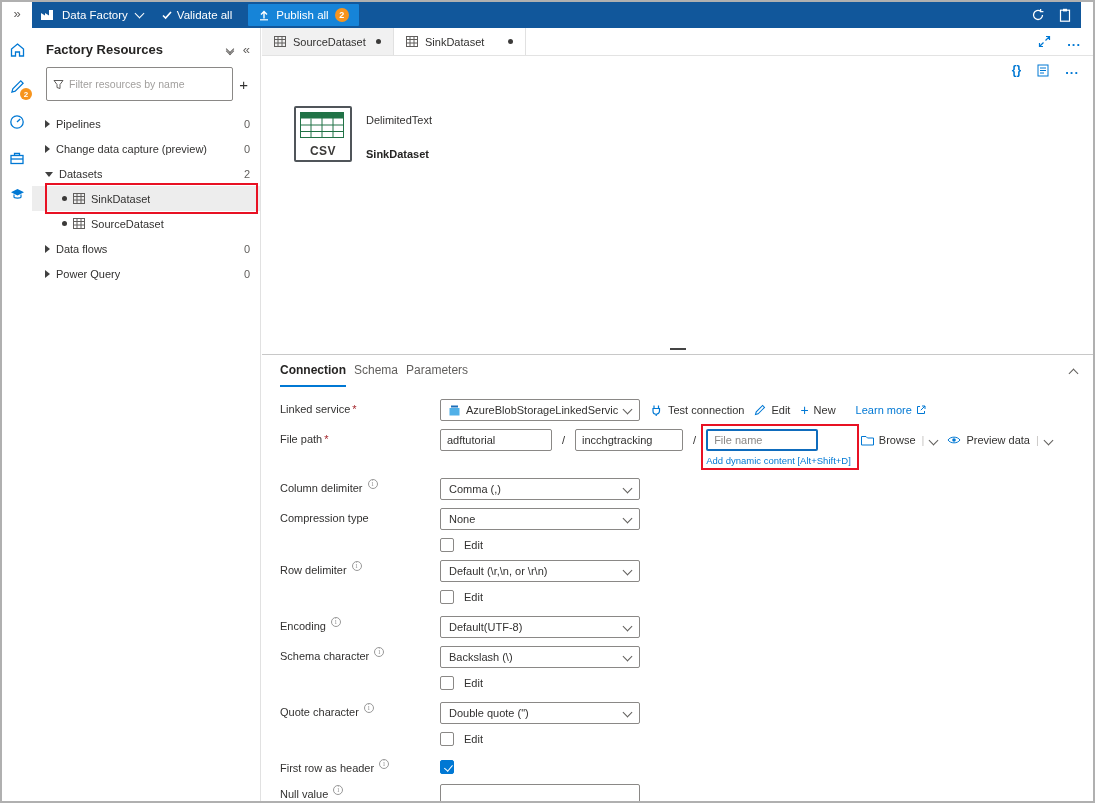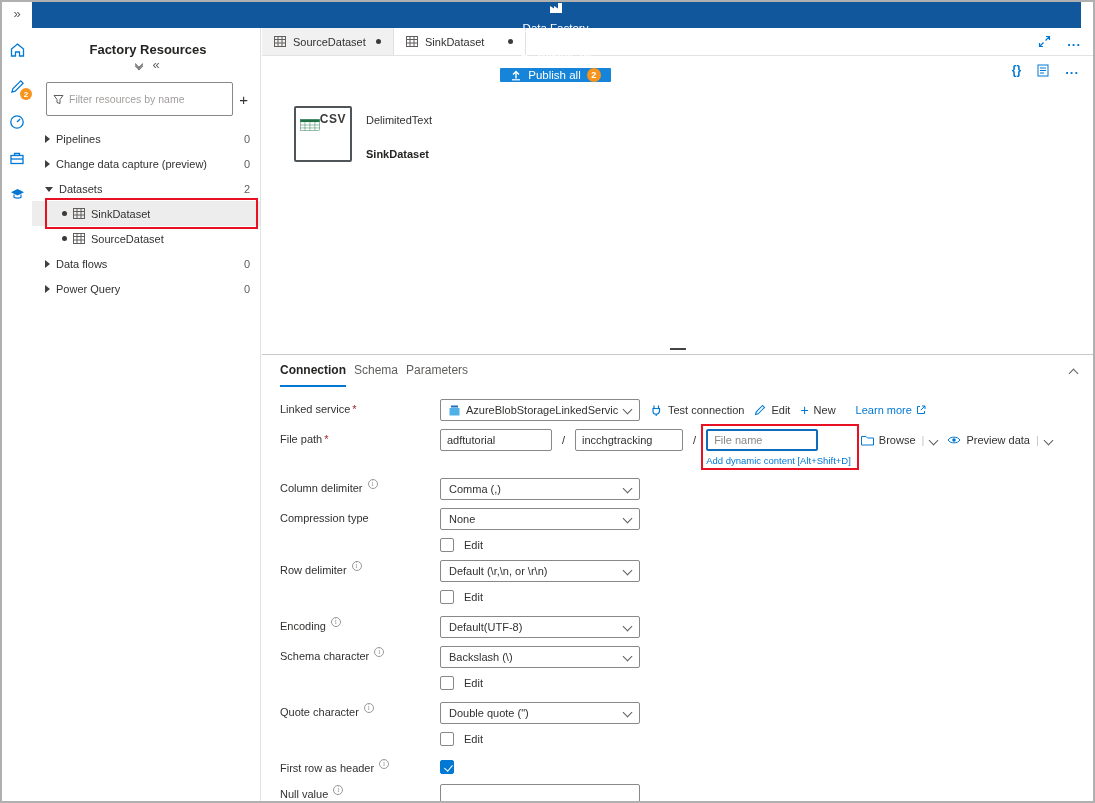--- a/index.html
+++ b/index.html
@@ -6,34 +6,34 @@
   body { margin: 0; background: #e8e8e8; font-family: "Liberation Sans", sans-serif; }
   .app { position: relative; width: 1095px; height: 803px; background: #fff; border: 2px solid #b0b0b0; overflow: hidden; font-size: 11px; color: #323130; }
 
   
   .left-rail { position: absolute; left: 0; top: 0; width: 30px; height: 100%; background: #fff; z-index: 6; display: flex; flex-direction: column; align-items: center; padding-top: 4px; }
   .rail-expand { color: #605e5c; font-size: 13px; cursor: pointer; margin-bottom: 14px; }
   .rail-btn { position: relative; width: 28px; height: 30px; display: flex; align-items: center; justify-content: center; cursor: pointer; margin-bottom: 6px; }
   .rail-badge { position: absolute; right: -1px; bottom: 1px; min-width: 12px; height: 12px; border-radius: 50%; background: #f7941d; color: #fff; font-size: 8px; display: flex; align-items: center; justify-content: center; font-weight: bold; }
 
   
-  .top-bar { position: absolute; left: 30px; right: 12px; top: 0; height: 26px; background: #11579b; display: flex; align-items: center; color: #fff; padding: 0 10px 0 8px; gap: 8px; z-index: 5; flex-direction: column; }
+  .top-bar { position: absolute; left: 30px; right: 12px; top: 0; height: 26px; background: #11579b; display: flex; align-items: center; color: #fff; padding: 0 10px 0 8px; gap: 8px; z-index: 5; }
   .tb-title { font-size: 11.5px; }
   .chev { width: 7px; height: 7px; border-right: 1.5px solid currentColor; border-bottom: 1.5px solid currentColor; transform: rotate(45deg); display: inline-block; }
   .chev.up { transform: rotate(225deg); position: relative; top: 2px; }
   .tb-chev { margin: -3px 2px 0 0; }
   .tb-btn { display: flex; align-items: center; gap: 4px; padding: 0 8px; height: 26px; cursor: pointer; font-size: 11.5px; }
   .publish-btn { display: flex; align-items: center; gap: 6px; background: #1684d8; height: 22px; padding: 0 10px; border-radius: 1px; cursor: pointer; font-size: 11.5px; }
   .badge { min-width: 14px; height: 14px; border-radius: 50%; background: #f7941d; color: #fff; font-size: 9px; display: flex; align-items: center; justify-content: center; font-weight: bold; }
   .tb-right { margin-left: auto; display: flex; align-items: center; gap: 14px; }
   .tb-right > span { cursor: pointer; display: flex; }
 
   
   .resources { position: absolute; left: 30px; top: 26px; width: 229px; bottom: 0; background: #fff; border-right: 1px solid #e1e1e1; }
-  .res-header { display: flex; align-items: center; padding: 14px 10px 10px 14px; flex-direction: column; }
+  .res-header { display: flex; align-items: center; padding: 14px 10px 10px 14px; }
   .res-title { font-size: 13px; font-weight: bold; color: #252423; flex: 1; }
   .res-hicons { display: flex; align-items: center; gap: 10px; color: #605e5c; }
   .dbl-chev { display: inline-flex; flex-direction: column; cursor: pointer; }
   .dbl-chev .chev { width: 6px; height: 6px; margin: -2px 0; }
   .collapse-left { font-size: 13px; cursor: pointer; color: #605e5c; }
   .filter-row { display: flex; align-items: center; margin: 0 12px 10px 14px; gap: 6px; }
   .filter-box { flex: 1; display: flex; align-items: center; gap: 5px; border: 1px solid #8a8886; height: 34px; padding: 0 6px; border-radius: 2px; }
   .filter-box input { border: none; outline: none; width: 100%; font-size: 10.5px; font-family: "Liberation Sans", sans-serif; color: #323130; }
   .filter-box input::placeholder { color: #a19f9d; }
   .plus-btn { font-size: 15px; color: #323130; cursor: pointer; line-height: 1; }
@@ -56,21 +56,21 @@
   .tab.active { background: #fff; }
   .tab .dirty-dot { margin-left: auto; }
   .tabbar-icons { position: absolute; right: 12px; top: 0; height: 100%; display: flex; align-items: center; gap: 16px; color: #0078d4; }
   .tabbar-icons > span { cursor: pointer; display: flex; }
   .more-dots { color: #0078d4; font-size: 13px; font-weight: bold; letter-spacing: 1px; cursor: pointer; line-height: 0.6; }
   .canvas-toolbar { display: flex; justify-content: flex-end; align-items: center; gap: 16px; padding: 7px 14px; color: #0078d4; flex-shrink: 0; }
   .canvas-toolbar > span { cursor: pointer; display: flex; }
   .braces { font-size: 12px; font-weight: bold; color: #0078d4; }
   .canvas { flex: 1; position: relative; }
   .dataset-node { position: absolute; left: 32px; top: 22px; display: flex; gap: 14px; align-items: flex-start; }
-  .csv-icon { width: 58px; height: 56px; border: 2px solid #50555a; background: #fff; border-radius: 2px; padding: 4px 4px 2px 4px; display: flex; justify-content: space-between; cursor: pointer; text-align: center; }
+  .csv-icon { width: 58px; height: 56px; border: 2px solid #50555a; background: #fff; border-radius: 2px; padding: 4px 4px 2px 4px; display: flex; flex-direction: column; justify-content: space-between; cursor: pointer; text-align: center; }
   .csv-label { font-size: 12px; font-weight: bold; color: #3b3a39; letter-spacing: 0.5px; }
   .node-text { padding-top: 8px; }
   .node-type { color: #323130; margin-bottom: 22px; }
   .node-name { font-weight: bold; color: #252423; }
 
   
   .bottom-panel { height: 447px; border-top: 1px solid #c8c8c8; position: relative; background: #fff; flex-shrink: 0; }
   .grip { position: absolute; top: -7px; left: 50%; transform: translateX(-50%); width: 16px; height: 2px; background: #444; cursor: row-resize; }
   .panel-tabs { display: flex; align-items: center; height: 32px; padding: 0 16px 0 18px; gap: 8px; }
   .ptab { font-size: 12px; color: #605e5c; cursor: pointer; height: 100%; display: flex; align-items: center; border-bottom: 2px solid transparent; }

